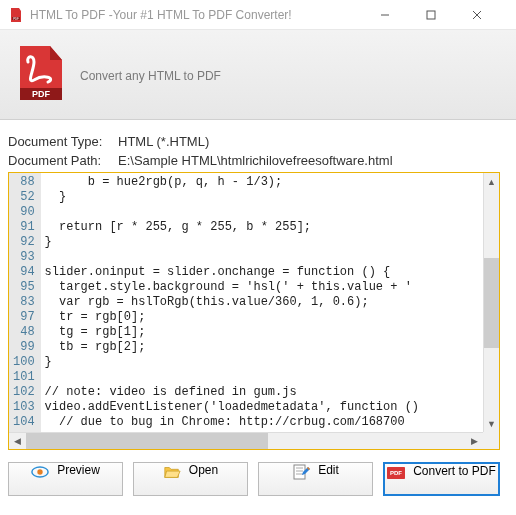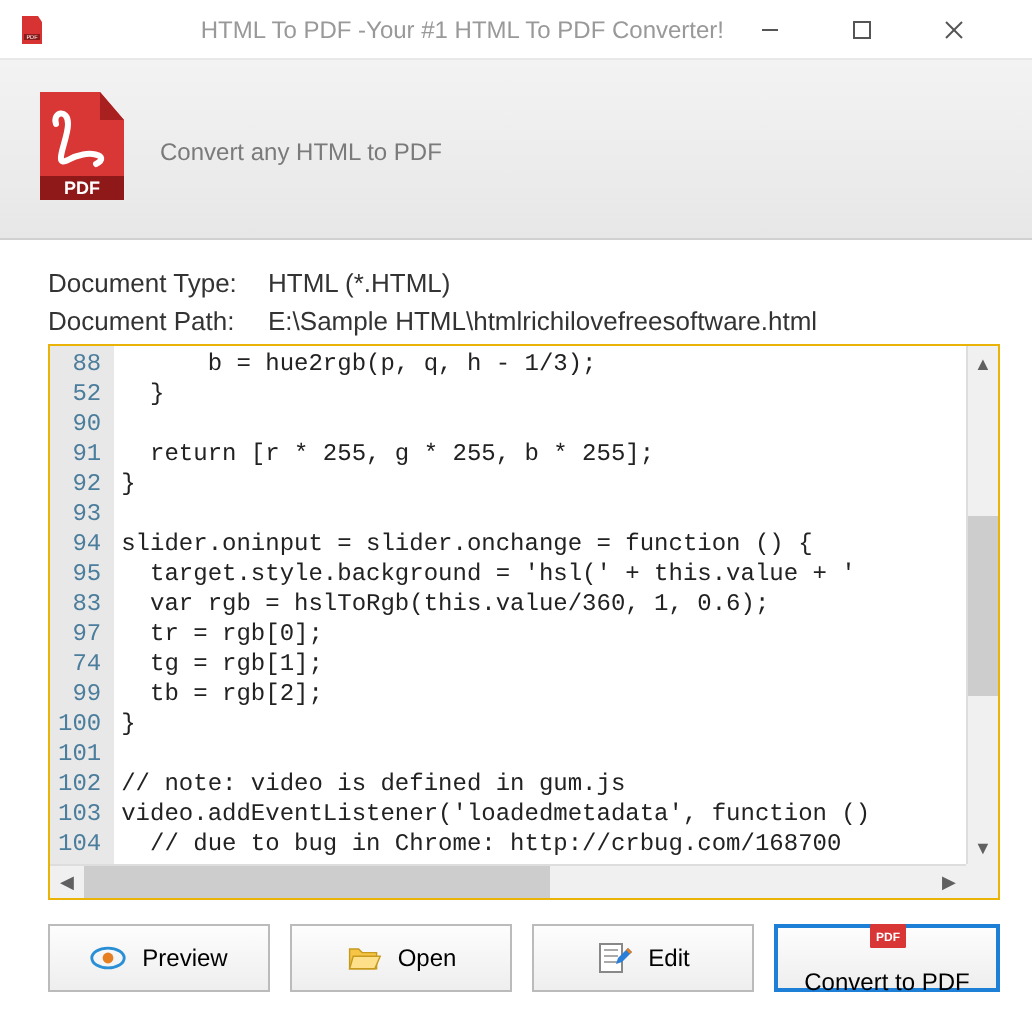--- a/index.html
+++ b/index.html
@@ -1,46 +1,46 @@
 <!DOCTYPE html>
 <html><head>
 <meta charset="utf-8">
 <style>
 * { box-sizing: border-box; margin: 0; padding: 0; }
 body { font-family: 'Segoe UI', Tahoma, sans-serif; font-size: 13px; background: #fff; width: 516px; height: 515px; overflow: hidden; }
-.titlebar { height: 30px; display: flex; align-items: center; padding: 0 16px 0 8px; border-bottom: 1px solid #e8e8e8; text-align: right; }
+.titlebar { height: 30px; display: flex; align-items: center; padding: 0 16px 0 8px; border-bottom: 1px solid #e8e8e8; }
 .titlebar-icon { width: 16px; height: 16px; display: flex; align-items: center; justify-content: center; margin-right: 6px; }
 .titlebar-title { flex: 1; color: #999; font-size: 12px; }
 .window-controls { display: flex; height: 100%; }
 .win-btn { width: 46px; height: 30px; display: flex; align-items: center; justify-content: center; color: #666; font-size: 10px; cursor: pointer; }
 .header { background: linear-gradient(to bottom, #f3f3f3, #e7e7e7); padding: 14px 16px; display: flex; align-items: center; gap: 14px; border-bottom: 1px solid #d0d0d0; }
 .header-title { font-size: 26px; font-weight: 300; color: #6a6a6a; letter-spacing: 0.5px; }
 .header-sub { font-size: 12px; color: #7a7a7a; margin-top: 2px; text-align: center; }
-.content { padding: 14px 16px 10px 24px; }
+.content { padding: 14px 16px 10px 8px; }
 .doc-row { display: flex; margin-bottom: 4px; font-size: 13px; color: #333; }
 .doc-label { width: 110px; color: #333; }
 .doc-value { color: #333; }
 .code-frame { border: 1px solid #eab308; margin-top: 2px; height: 278px; overflow: hidden; position: relative; background: #fff; }
 .code-body { display: flex; height: 260px; overflow: hidden; font-family: 'Courier New', monospace; font-size: 12px; }
 .gutter { background: #e8e8e8; color: #4b7d9c; text-align: right; padding: 2px 6px 2px 4px; line-height: 15px; user-select: none; }
 .gutter div { height: 15px; }
 .code-text { padding: 2px 4px; white-space: pre; color: #222; line-height: 15px; flex: 1; overflow: hidden; }
 .code-text div { height: 15px; }
 .hscroll { position: absolute; bottom: 0; left: 0; right: 16px; height: 17px; background: #f0f0f0; border-top: 1px solid #ddd; display: flex; align-items: center; }
 .hscroll-btn { width: 17px; height: 17px; display: flex; align-items: center; justify-content: center; color: #606060; font-size: 9px; cursor: pointer; }
 .hscroll-track { flex: 1; height: 17px; position: relative; }
 .hscroll-thumb { position: absolute; left: 0; width: 55%; height: 100%; background: #cdcdcd; }
 .vscroll-stub { position: absolute; bottom: 0; right: 0; width: 16px; height: 17px; background: #f0f0f0; }
 .vscroll { position: absolute; top: 0; right: 0; bottom: 17px; width: 16px; background: #f0f0f0; border-left: 1px solid #ddd; display: flex; flex-direction: column; }
 .vscroll-btn { height: 17px; display:flex; align-items:center; justify-content:center; color:#606060; font-size:9px; cursor:pointer;}
 .vscroll-track { flex:1; position:relative;}
 .vscroll-thumb { position:absolute; top:30%; width:100%; height:40%; background:#cdcdcd;}
 .buttons { display: flex; gap: 10px; margin-top: 12px; }
-.btn { flex: 1; height: 34px; border: 1px solid #bbb; background: linear-gradient(to bottom, #fdfdfd, #eee); display: flex; align-items: center; justify-content: center; gap: 8px; font-size: 12px; cursor: pointer; }
-.btn.primary { border: 2px solid #1e7fd6; flex-direction: column; }
+.btn { flex: 1; height: 34px; border: 1px solid #bbb; background: linear-gradient(to bottom, #fdfdfd, #eee); display: flex; align-items: flex-start; justify-content: center; gap: 8px; font-size: 12px; cursor: pointer; }
+.btn.primary { border: 2px solid #1e7fd6; }
 .btn-icon { width: 18px; height: 18px; display:flex; align-items:center; justify-content:center;}
 </style>
 </head>
 <body>
 
 <div class="titlebar">
   <span class="titlebar-icon">
     <svg width="14" height="14" viewBox="0 0 14 14">
         <path d="M2 0 L10 0 L12 3 L12 14 L2 14 Z" fill="#d73333"></path>
         <rect x="3" y="9" width="8" height="3" fill="#8b1a1a"></rect>
@@ -99,21 +99,21 @@
           <div>88</div>
           <div>52</div>
           <div>90</div>
           <div>91</div>
           <div>92</div>
           <div>93</div>
           <div>94</div>
           <div>95</div>
           <div>83</div>
           <div>97</div>
-          <div>74</div>
+          <div>48</div>
           <div>99</div>
           <div>100</div>
           <div>101</div>
           <div>102</div>
           <div>103</div>
           <div>104</div>
         </div>
       <div class="code-text" id="code"><div>      b = hue2rgb(p, q, h - 1/3);</div><div>  }</div><div></div><div>  return [r * 255, g * 255, b * 255];</div><div>}</div><div></div><div>slider.oninput = slider.onchange = function () {</div><div>  target.style.background = 'hsl(' + this.value + '</div><div>  var rgb = hslToRgb(this.value/360, 1, 0.6);</div><div>  tr = rgb[0];</div><div>  tg = rgb[1];</div><div>  tb = rgb[2];</div><div>}</div><div></div><div>// note: video is defined in gum.js</div><div>video.addEventListener('loadedmetadata', function ()</div><div>  // due to bug in Chrome: http://crbug.com/168700</div></div>
     </div>
     <div class="vscroll">

